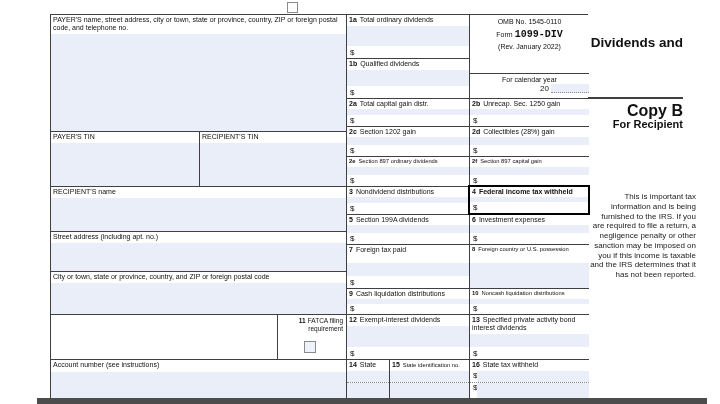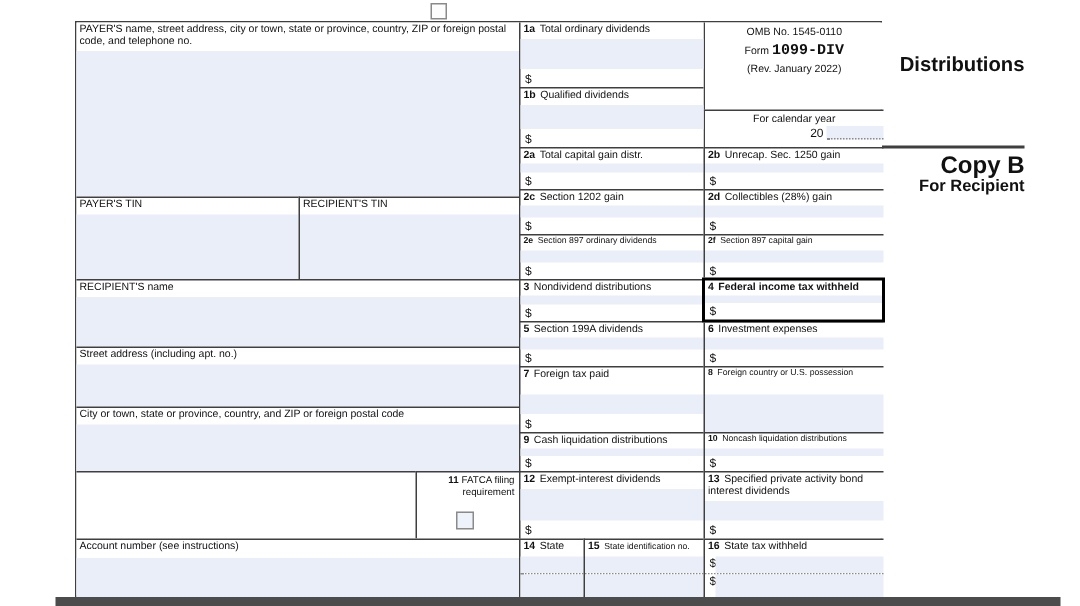--- a/index.html
+++ b/index.html
@@ -237,21 +237,22 @@
         </div>
       <div class="srow" style="flex:1">
           <span class="cur">$</span>
           <div class="sfill"></div>
         </div>
     </div>
 
   </div>
 
   <div class="rtitle">
-    <div>Distributions</div>
+    <div>Dividends and</div>
   </div>
   <div class="rrule"></div>
   <div class="copyb">Copy B</div>
   <div class="copyfor">For Recipient</div>
+  <div class="sidenote">This is important tax information and is being furnished to the IRS. If you are required to file a return, a negligence penalty or other sanction may be imposed on you if this income is taxable and the IRS determines that it has not been reported.</div>
 
   <div class="botbar"></div>
 
 </div>
 
 </body></html>

